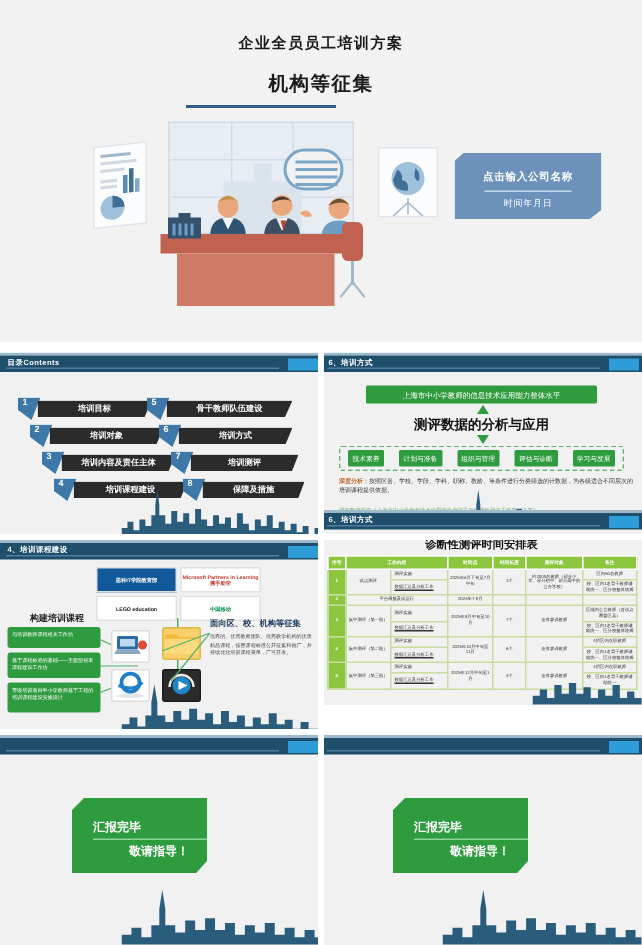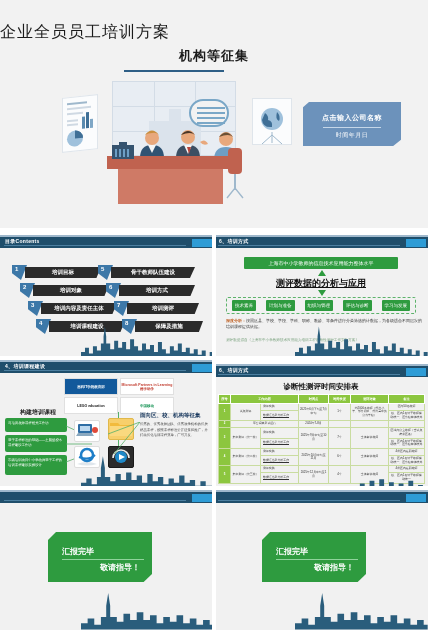--- a/index.html
+++ b/index.html
@@ -11,21 +11,21 @@
   .slide .skyline{ position:absolute; right:0; bottom:0; width:62%; height:34%; pointer-events:none; }
   .hdrbar{ position:absolute; left:0; top:0; width:100%; }
   .hdr-top{ height:2px; background:#9fb8cc; }
   .hdr-main{ position:relative; height:11px; background:#1f4e6b; }
   .hdr-main .hdr-txt{ position:absolute; left:5px; top:1px; font-size:5px; font-weight:bold; color:#ffffff; letter-spacing:.3px; white-space:nowrap; }
   .hdr-main .hdr-line{ position:absolute; left:4px; right:28px; bottom:2px; height:1px; background:#4c7fa0; }
   .hdr-accent{ position:absolute; right:2px; top:2px; width:20px; height:8px; background:#2e9cd6; }
 
   
   #slide-cover{ left:0; top:0; width:428px; height:228px; background:#f2f2f2; }
-  .cover-title{ position:absolute; top:22px; left:0; width:100%; text-align:left; font-size:16px; font-weight:normal; color:#1b1b1b; letter-spacing:1px; }
+  .cover-title{ position:absolute; top:22px; left:0; width:100%; text-align:center; font-size:10px; font-weight:bold; color:#1b1b1b; letter-spacing:1px; }
   .cover-sub{ position:absolute; top:47px; left:0; width:100%; text-align:center; font-size:13px; font-weight:bold; color:#1b1b1b; letter-spacing:1px; }
   .cover-rule{ position:absolute; top:70px; left:124px; width:100px; height:2px; background:#2f5f86; }
   .cover-badge{ position:absolute; left:303px; top:102px; width:98px; height:44px; background:#6c92bb;
         clip-path:polygon(6px 0,100% 0,100% 86%,92% 100%,0 100%,0 12%); color:#fff; text-align:center; }
   .cover-badge .b1{ font-size:7px; font-weight:bold; margin-top:11px; letter-spacing:.5px; }
   .cover-badge .bline{ width:58px; height:1px; background:#c6d7e8; margin:4px auto 3px; }
   .cover-badge .b2{ font-size:6px; letter-spacing:.5px; }
 
   
   .ill{ position:absolute; }
@@ -46,54 +46,54 @@
         clip-path:polygon(0 0,100% 0,60% 100%,0 55%); color:#fff; font-size:6px; font-weight:bold; text-align:left; padding:1px 0 0 3px; }
   .toc-bar{ position:absolute; left:13px; top:2px; height:11px; background:#2b2b2b;
         clip-path:polygon(0 0,100% 0,94% 100%,0 100%); color:#fff; font-size:5.5px; font-weight:bold;
         display:flex; align-items:center; justify-content:center; }
 
   
   #slide-method{ left:214px; top:235px; width:214px; height:125px; }
   .m-pill{ position:absolute; left:30px; top:22px; width:154px; height:12px; background:#2e9b3f; border-radius:1px;
         color:#fff; font-size:5px; display:flex; align-items:center; justify-content:center; text-align:center; }
   .m-arrow{ position:absolute; width:0; height:0; border-left:4px solid transparent; border-right:4px solid transparent; }
-  .m-head{ position:absolute; left:0; top:42px; width:100%; text-align:center; font-size:9px; font-weight:bold; color:#111;text-decoration:underline; }
+  .m-head{ position:absolute; left:0; top:42px; width:100%; text-align:center; font-size:9px; font-weight:bold; color:#111; }
   .m-tagbox{ position:absolute; left:12px; top:62px; width:190px; height:17px; border:1px dashed #5db36b; border-radius:2px;
         display:flex; align-items:center; justify-content:space-around; }
   .m-tag{ background:#2e9b3f; color:#fff; font-size:4.5px; padding:3px 3px; border-radius:1px; white-space:nowrap; }
   .m-note{ position:absolute; left:12px; top:83px; width:196px; font-size:4px; line-height:1.6; color:#333; }
   .m-note b{ color:#c0652a; }
   .m-ref{ position:absolute; left:12px; top:103px; width:196px; font-size:3.6px; color:#7ba37f; }
 
   
   #slide-curr{ left:0; top:360px; width:214px; height:130px; }
   .c-logos{ position:absolute; left:64px; top:18px; width:110px; height:36px; display:grid; grid-template-columns:1fr 1fr; grid-template-rows:1fr 1fr; gap:2px; }
   .c-logo{ background:#fff; border:1px solid #e0e0e0; font-size:3.5px; display:flex; align-items:center; justify-content:center; text-align:center; color:#1b5ea8; font-weight:bold; overflow:hidden; }
   .c-left-title{ position:absolute; left:8px; top:48px; width:60px; text-align:center; font-size:6px; font-weight:bold; color:#222; }
   .c-gbox{ position:absolute; left:5px; width:62px; background:#2e9b3f; color:#fff; font-size:3.4px; line-height:1.5;
         border-radius:2px; padding:3px 3px; }
   .c-right-title{ position:absolute; left:140px; top:52px; width:70px; font-size:5.5px; font-weight:bold; color:#16365c; }
   .c-right-body{ position:absolute; left:140px; top:62px; width:70px; font-size:3.4px; line-height:1.65; color:#444; }
   .c-icon{ position:absolute; width:26px; height:22px; background:#fff; border:1px solid #ddd; border-radius:2px; }
   .c-vline{ position:absolute; left:118px; top:52px; width:1px; height:40px; background:#57b06a; }
 
   
-  #slide-table{ left:214px; top:364px; width:214px; height:130px; }
+  #slide-table{ left:214px; top:340px; width:214px; height:130px; }
   .t-title{ position:absolute; left:0; top:18px; width:100%; text-align:center; font-size:7.5px; font-weight:bold; color:#111; }
   table.sched{ position:absolute; left:4px; top:30px; width:206px; border-collapse:collapse; table-layout:fixed; }
   table.sched th{ background:#8cc63f; color:#fff; font-size:3.2px; font-weight:bold; border:.5px solid #fff; padding:2px 0; text-align:center; }
   table.sched td{ border:.5px solid #c9dca0; font-size:2.9px; color:#333; padding:1px; text-align:center; vertical-align:middle; line-height:1.3; }
   table.sched td.idx{ background:#8cc63f; color:#fff; font-weight:bold; }
   table.sched td.lft{ text-align:left; padding-left:2px; }
   table.sched td.ul{ text-decoration:underline; }
 
   
   #slide-thanks-a{ left:0; top:490px; width:214px; height:140px; }
   #slide-thanks-b{ left:214px; top:490px; width:214px; height:140px; }
-  .th-card{ position:absolute; left:48px; top:42px; width:104px; height:50px; background:#2e9b3f;
+  .th-card{ position:absolute; left:48px; top:42px; width:90px; height:50px; background:#2e9b3f;
         clip-path:polygon(0 8px,8px 0,100% 0,100% 84%,92% 100%,0 100%); }
   .th-1{ position:absolute; left:14px; top:14px; font-size:8px; font-weight:bold; color:#fff; }
   .th-rule{ position:absolute; left:14px; top:27px; width:82px; height:1px; background:#8fd39b; }
   .th-2{ position:absolute; right:12px; top:30px; font-size:8px; font-weight:bold; color:#fff; }
 
   .gap-v{ position:absolute; background:#ffffff; }
 </style>
 </head>
 <body>
 

